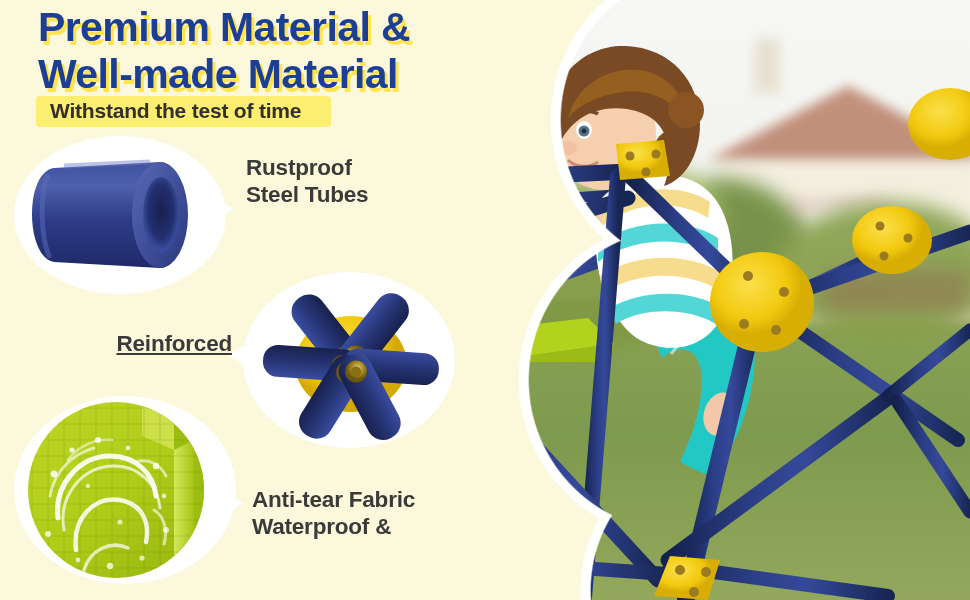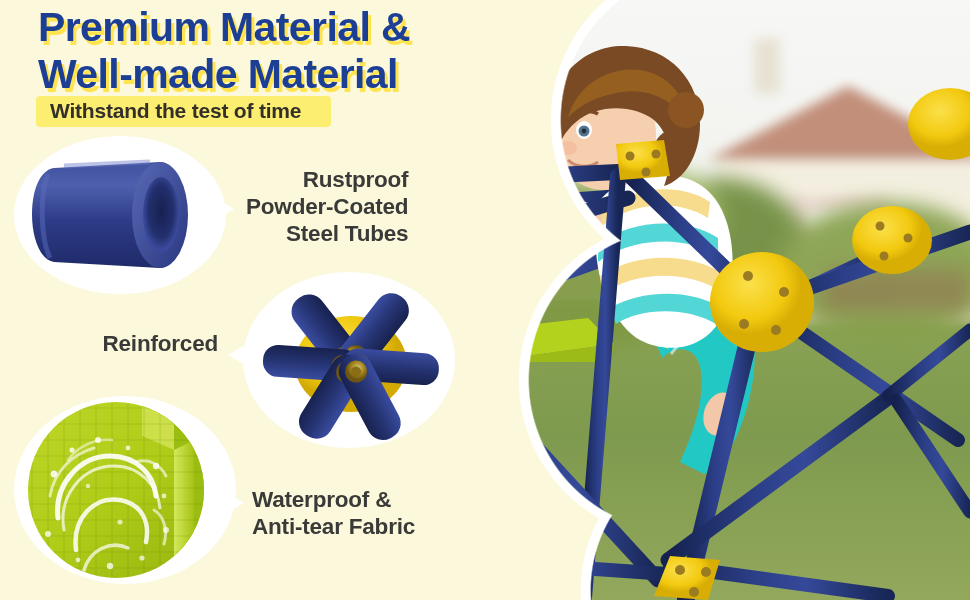--- a/index.html
+++ b/index.html
@@ -138,22 +138,22 @@
   .feature-label {
     position: absolute;
     z-index: 30;
     color: #3A3A38;
     font-size: 22.5px;
     font-weight: 700;
     line-height: 27px;
     letter-spacing: -0.2px;
     white-space: nowrap;
   }
-  #label-tube { left: 246px; top: 166px; text-align: right; }
-  #label-hub  { left: 32px;  top: 330px; width: 186px; text-align: right; }
+  #label-tube { left: 246px; top: 154px; text-align: left; }
+  #label-hub  { left: 46px;  top: 330px; width: 186px; text-align: right; text-decoration: underline; }
   #label-fab  { left: 252px; top: 486px; text-align: left; }
   .feature-label .ln { display: block; }
 </style>
 </head>
 <body>
 
 <div id="poster">
 
   <div id="photo-rim"></div>
   <div id="photo">
@@ -353,21 +353,20 @@
     </defs>
     <path d="M30 20 L136 14 C150 14 162 38 162 66 C162 96 150 120 136 120 L30 114
              C16 112 8 90 8 66 C8 42 16 22 30 20 Z" fill="url(#tubeBody)"></path>
     <ellipse cx="136" cy="67" rx="28" ry="53" fill="url(#tubeRim)"></ellipse>
     <ellipse cx="137" cy="67" rx="18" ry="38" fill="url(#tubeBore)"></ellipse>
     <path d="M24 26 C 16 44, 16 90, 26 110" stroke="#5B6CBE" stroke-width="5" fill="none" opacity=".5"></path>
     <path d="M40 18 L 126 14" stroke="#6A7AC8" stroke-width="5" fill="none" opacity=".45"></path>
   </svg>
   <div class="feature-label" id="label-tube">
     <span class="ln">Rustproof</span>
-    <span class="ln">Powder-Coated</span>
     <span class="ln">Steel Tubes</span>
   </div>
 
   <div class="blob" id="blob-hub"></div>
   <div class="blob-tip tip-left" id="tip-hub"></div>
   <svg class="detail-svg" id="svg-hub" width="206" height="168" viewBox="0 0 206 168">
     <defs>
       <radialGradient id="discG" cx="40%" cy="34%">
         <stop offset="0%" stop-color="#FBE04F"></stop>
         <stop offset="70%" stop-color="#F0C90E"></stop>
@@ -480,17 +479,17 @@
         <circle cx="118" cy="158" r="2.6" opacity=".7"></circle>
         <circle cx="86" cy="166" r="3.2" opacity=".75"></circle>
         <circle cx="54" cy="160" r="2.4" opacity=".7"></circle>
         <circle cx="24" cy="134" r="3" opacity=".75"></circle>
         <circle cx="64" cy="86" r="2.2" opacity=".65"></circle>
         <circle cx="96" cy="122" r="2.6" opacity=".65"></circle>
       </g>
     </g>
   </svg>
   <div class="feature-label" id="label-fab">
+    <span class="ln">Anti-tear Fabric</span>
     <span class="ln">Waterproof &amp;</span>
-    <span class="ln">Anti-tear Fabric</span>
   </div>
 
 </div>
 
 </body></html>

